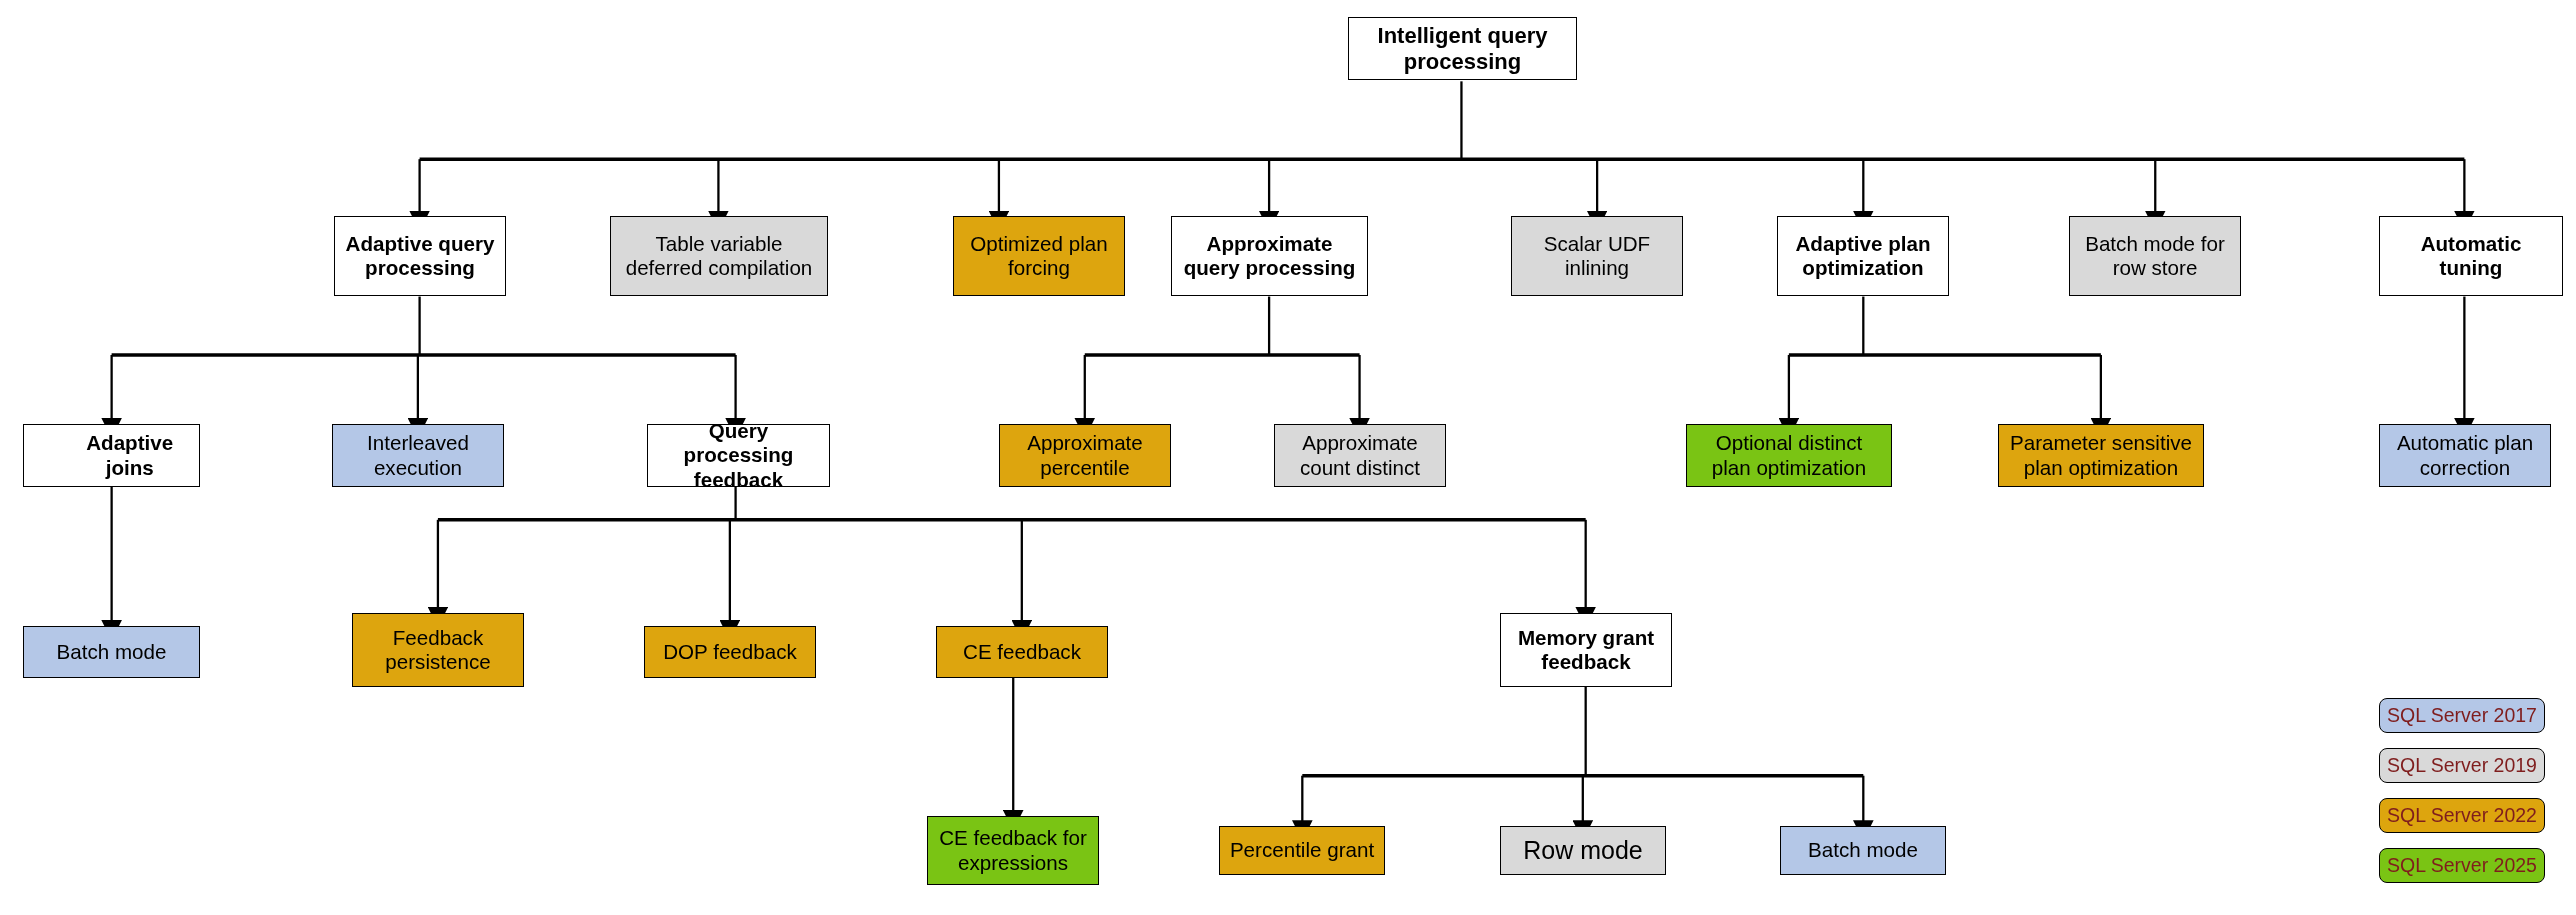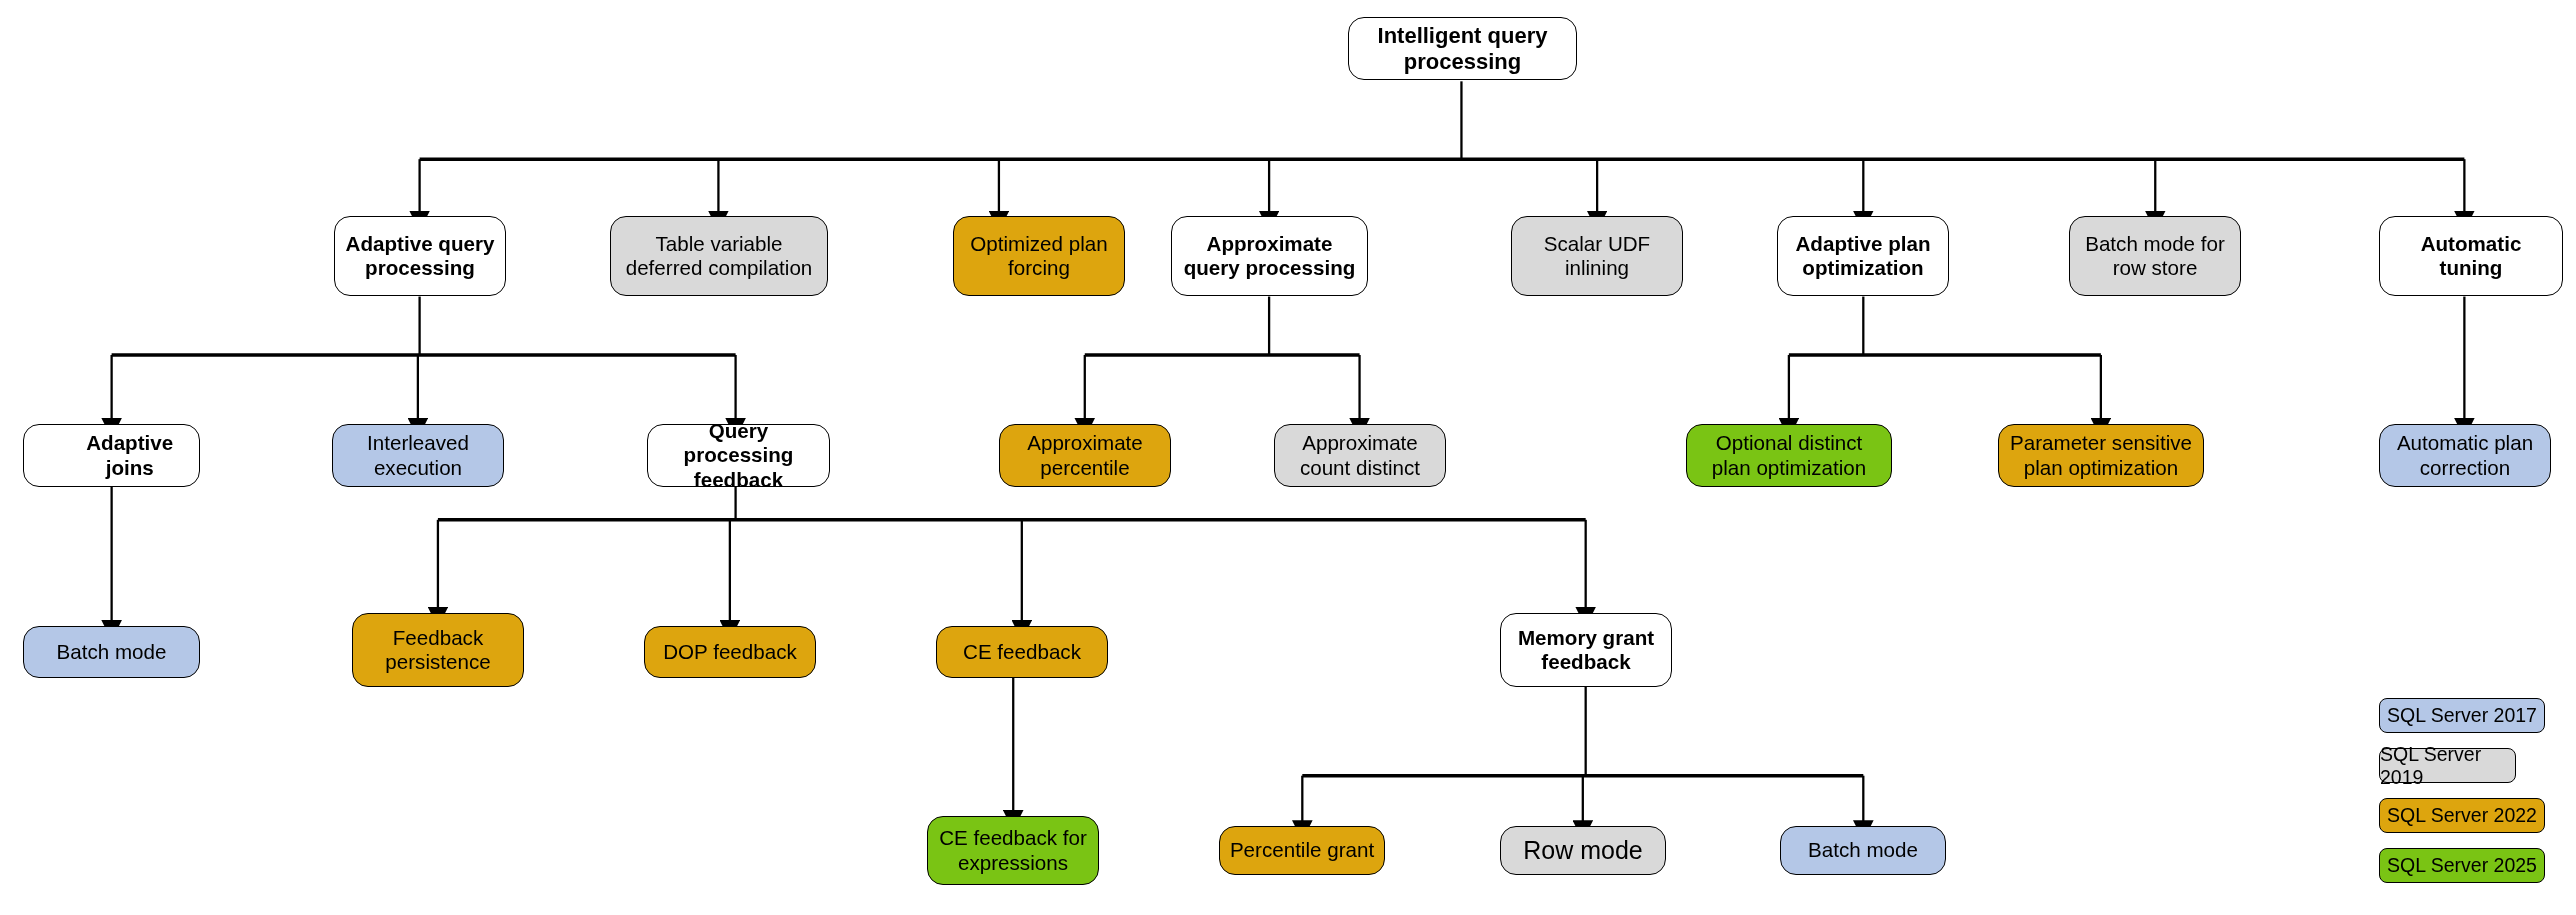--- a/index.html
+++ b/index.html
@@ -8,21 +8,21 @@
     width:2576px;height:916px;
     background:#ffffff;
     font-family:"Liberation Sans", sans-serif;
     overflow:hidden;
   }
   #edges{position:absolute;left:0;top:0;width:2576px;height:916px;}
   .node{
     position:absolute;
     box-sizing:border-box;
     border:1.7px solid #000000;
-    border-radius:16px;
+    border-radius:0;
     display:flex;
     align-items:center;
     justify-content:center;
     text-align:center;
     line-height:1.18;
     color:#000000;
     padding:2.3px 4.6px;
     white-space:pre-line;
   }
   .fill-white{background:#ffffff;}
@@ -34,21 +34,21 @@
   .normal{font-weight:normal;}
   .legend-box{
     position:absolute;
     box-sizing:border-box;
     border:1.7px solid #000000;
     border-radius:8px;
     display:flex;
     align-items:center;
     justify-content:center;
     font-size:19.5px;
-    color:#000000;
+    color:#7f1d1d;
     font-weight:normal;
   }
 </style>
 </head>
 <body>
 
 <div id="stage">
 
   <svg id="edges" viewBox="0 0 4500 1600" xmlns="http://www.w3.org/2000/svg">
     <defs>
@@ -149,19 +149,19 @@
       <div class="node fill-white bold" style="left: 1500px; top: 613px; width: 172px; height: 74px; font-size: 20.6px;">Memory grant
 feedback</div>
       <div class="node fill-green normal" style="left: 927px; top: 816px; width: 172px; height: 69px; font-size: 20.6px;">CE feedback for
 expressions</div>
       <div class="node fill-gold normal" style="left: 1219px; top: 826px; width: 166px; height: 49px; font-size: 20.6px;">Percentile grant</div>
       <div class="node fill-gray normal" style="left: 1500px; top: 826px; width: 166px; height: 49px; font-size: 25px;">Row mode</div>
       <div class="node fill-blue normal" style="left: 1780px; top: 826px; width: 166px; height: 49px; font-size: 20.6px;">Batch mode</div>
     </div>
   <div id="legend-layer">
       <div class="legend-box fill-blue" style="left: 2379px; top: 698px; width: 166px; height: 35px;">SQL Server 2017</div>
-      <div class="legend-box fill-gray" style="left: 2379px; top: 748px; width: 137px; height: 35px;">SQL Server 2019</div>
+      <div class="legend-box fill-gray" style="left: 2379px; top: 748px; width: 166px; height: 35px;">SQL Server 2019</div>
       <div class="legend-box fill-gold" style="left: 2379px; top: 798px; width: 166px; height: 35px;">SQL Server 2022</div>
       <div class="legend-box fill-green" style="left: 2379px; top: 848px; width: 166px; height: 35px;">SQL Server 2025</div>
     </div>
 
 </div>
 
 
 </body></html>

